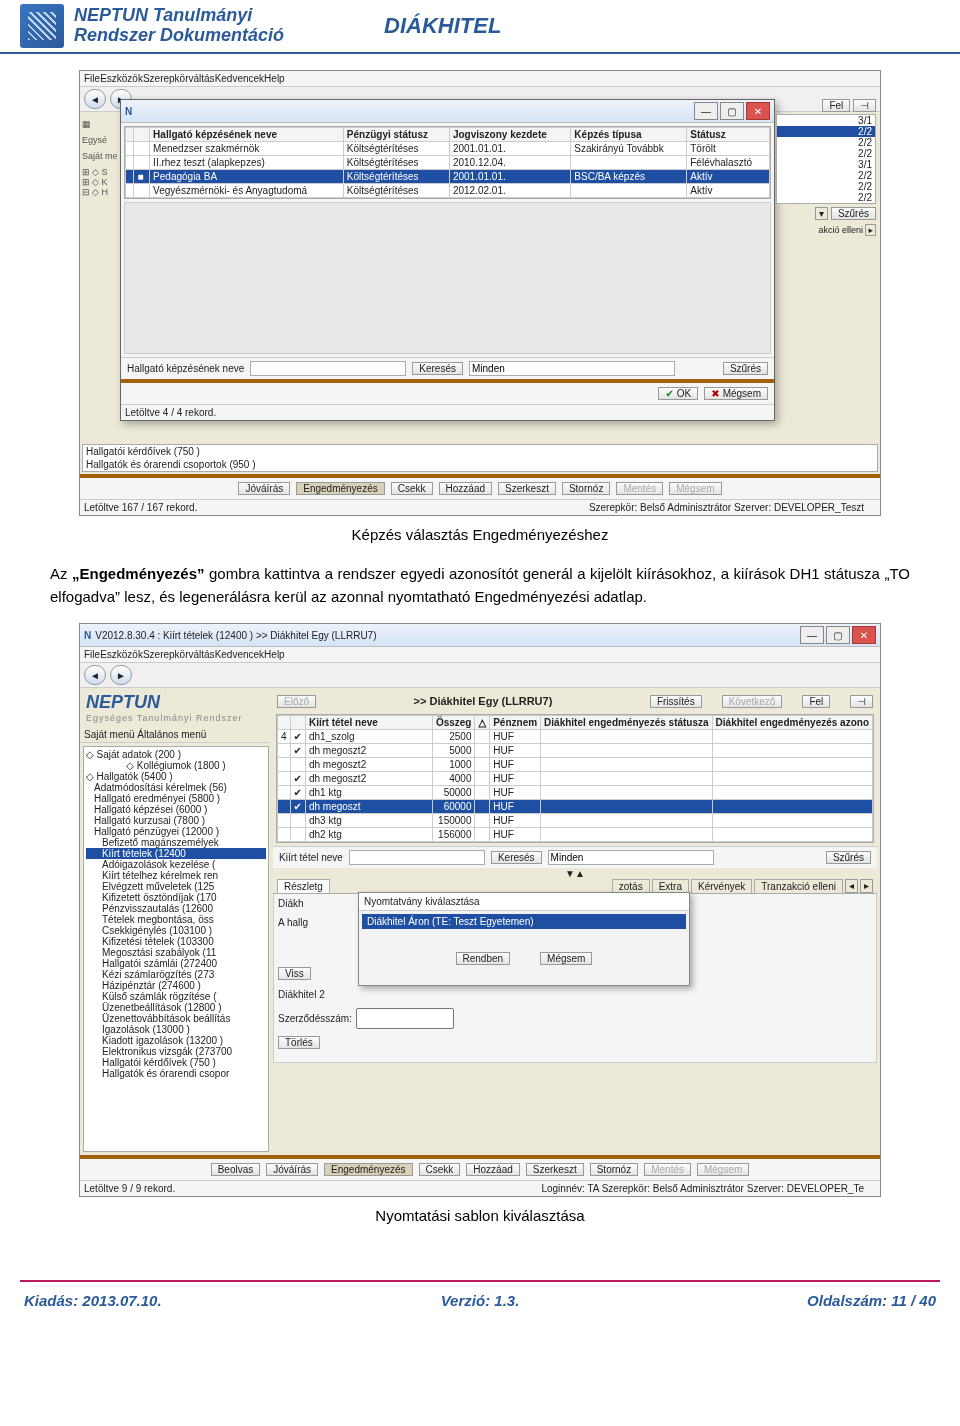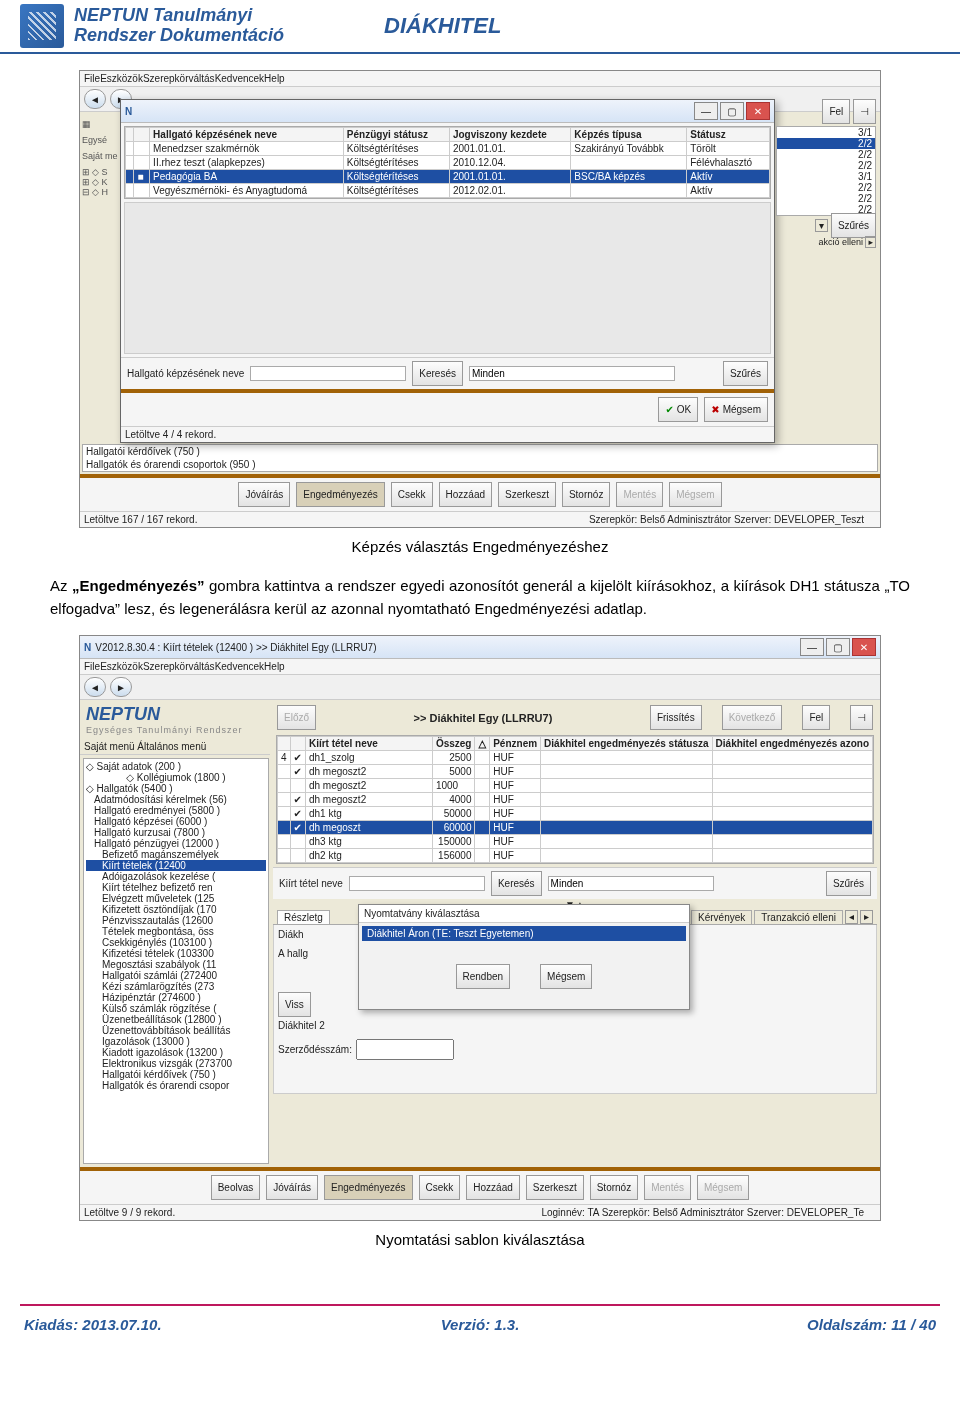--- a/index.html
+++ b/index.html
@@ -77,21 +77,21 @@
     margin: 3px;
     background:#fff;
   }
   .grid table { border-collapse: collapse; width: 100%; font-size:10px; }
   .grid th, .grid td { border: 1px solid #ccc; padding: 1px 3px; white-space: nowrap; overflow:hidden; text-align:left; }
   .grid th { background: #f4f4f4; }
   .grid tr.sel td { background: #1e4fa3; color:#fff; }
   .grayarea { background:#e8e8e8; height:150px; margin:3px;border:1px solid #ccc; }
   .searchbar { display:flex; align-items:center; gap:6px; padding:3px 6px;background:#f5f5f5;border-top:1px solid #ccc; }
   .searchbar input[type=text]{ border:1px solid #aaa; font-size:10px; padding:1px 2px; }
-  .btn { border:1px solid #999; background:linear-gradient(#fdfdfd,#e3e3e3); padding:6px 6px; font-size:10px; }
+  .btn { border:1px solid #999; background:linear-gradient(#fdfdfd,#e3e3e3); padding:0 6px; font-size:10px; }
   .btnrow { display:flex; gap:6px; justify-content:flex-end; padding:4px 6px; background:#f5f5f5; border-top:4px solid #a16207; flex-wrap:wrap; }
   .okbtn::before{content:"✔";color:#080;margin-right:3px;}
   .cancelbtn::before{content:"✖";color:#b00;margin-right:3px;}
   .statusbar { background:#f5f5f5; border-top:1px solid #ccc; padding:2px 4px; font-size:10px; display:flex; }
   .statusbar .seg { margin-right:12px; }
 
   
   .ss2 .body { display:flex; }
   .ss2 .tree {
     width: 180px; border:1px solid #aaa; margin:3px; background:#fff;
@@ -331,21 +331,21 @@
             <div class="node" style="padding-left: 0px; text-align: center;">◇ Kollégiumok (1800 )</div>
             <div class="node" style="padding-left: 0px;">◇ Hallgatók (5400 )</div>
             <div class="node" style="padding-left: 8px;">Adatmódosítási kérelmek (56)</div>
             <div class="node" style="padding-left: 8px;">Hallgató eredményei (5800 )</div>
             <div class="node" style="padding-left: 8px;">Hallgató képzései (6000 )</div>
             <div class="node" style="padding-left: 8px;">Hallgató kurzusai (7800 )</div>
             <div class="node" style="padding-left: 8px;">Hallgató pénzügyei (12000 )</div>
             <div class="node" style="padding-left: 16px;">Befizető magánszemélyek</div>
             <div class="node hl" style="padding-left: 16px;">Kiírt tételek (12400</div>
             <div class="node" style="padding-left: 16px;">Adóigazolások kezelése (</div>
-            <div class="node" style="padding-left: 16px;">Kiírt tételhez befizető ren</div>
+            <div class="node" style="padding-left: 16px;">Kiírt tételhez kérelmek ren</div>
             <div class="node" style="padding-left: 16px;">Elvégzett műveletek (125</div>
             <div class="node" style="padding-left: 16px;">Kifizetett ösztöndíjak (170</div>
             <div class="node" style="padding-left: 16px;">Pénzvisszautalás (12600</div>
             <div class="node" style="padding-left: 16px;">Tételek megbontása, öss</div>
             <div class="node" style="padding-left: 16px;">Csekkigénylés (103100 )</div>
             <div class="node" style="padding-left: 16px;">Kifizetési tételek (103300</div>
             <div class="node" style="padding-left: 16px;">Megosztási szabályok (11</div>
             <div class="node" style="padding-left: 16px;">Hallgatói számlái (272400</div>
             <div class="node" style="padding-left: 16px;">Kézi számlarögzítés (273</div>
             <div class="node" style="padding-left: 16px;">Házipénztár (274600 )</div>
@@ -401,21 +401,21 @@
                   <td style="text-align: right;">5000</td>
                   <td></td>
                   <td>HUF</td>
                   <td></td>
                   <td></td>
                 </tr>
                 <tr>
                   <td></td>
                   <td></td>
                   <td>dh megoszt2</td>
-                  <td style="text-align: left;">1000</td>
+                  <td style="text-align: right;">1000</td>
                   <td></td>
                   <td>HUF</td>
                   <td></td>
                   <td></td>
                 </tr>
                 <tr>
                   <td></td>
                   <td>✔</td>
                   <td>dh megoszt2</td>
                   <td style="text-align: right;">4000</td>
@@ -494,20 +494,21 @@
         <div style="height:40px;"></div>
         <div><span class="btn">Viss</span></div>
         <div style="height:10px;"></div>
         <div>Diákhitel 2</div>
         <div style="height:8px;"></div>
         <div style="display:flex;align-items:center;gap:4px;">
           <span>Szerződésszám:</span>
           <input type="text" style="width: 90px;">
         </div>
         <div style="height:8px;"></div>
+        <div><span class="btn">Törlés</span></div>
       </div>
     </div>
   </div>
 
   <div class="dialog" style="left:278px;top:268px;">
     <div class="dtitle">Nyomtatvány kiválasztása</div>
     <div class="dsel">Diákhitel Áron   (TE: Teszt Egyetemen)</div>
     <div class="dbtns">
       <span class="btn">Rendben</span>
       <span class="btn">Mégsem</span>

